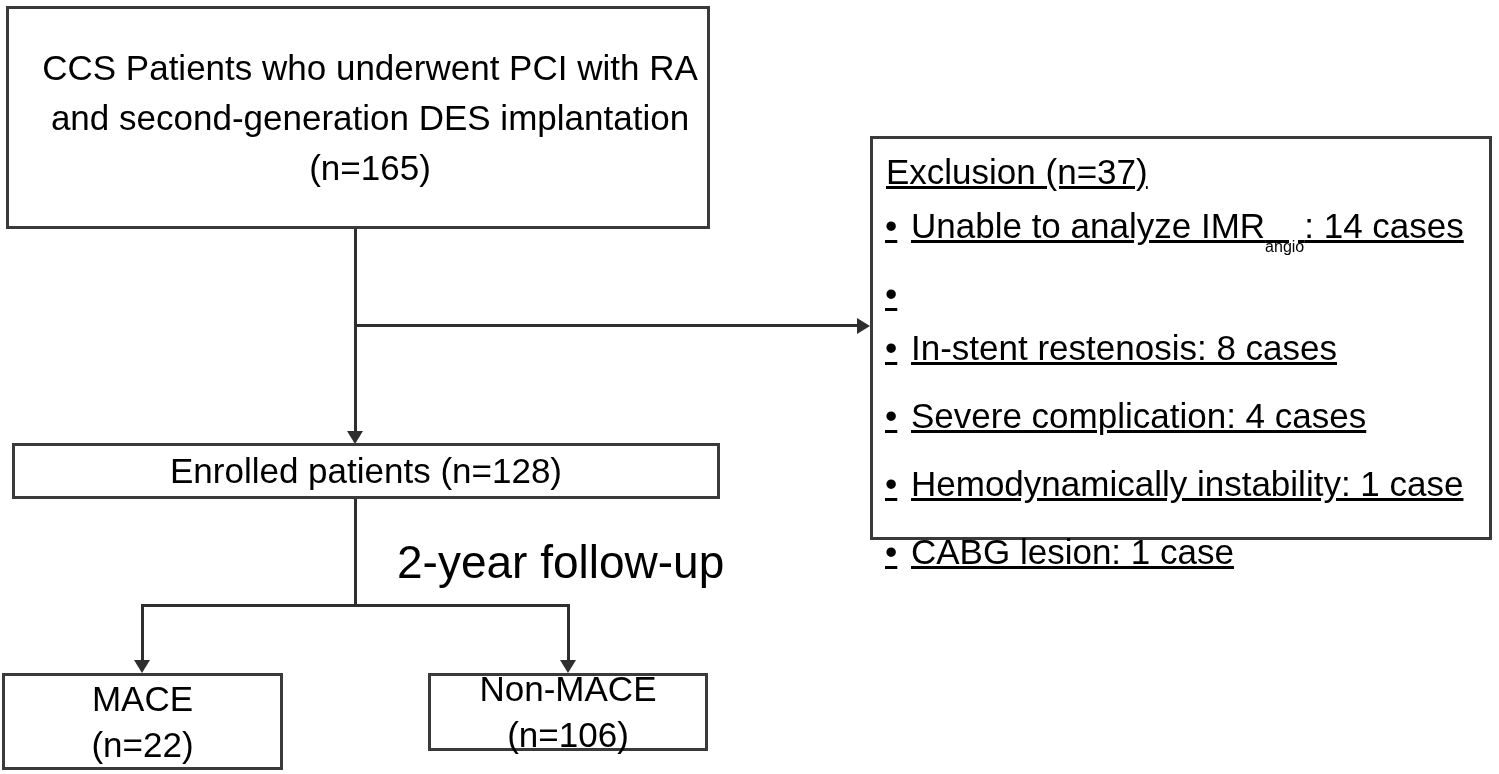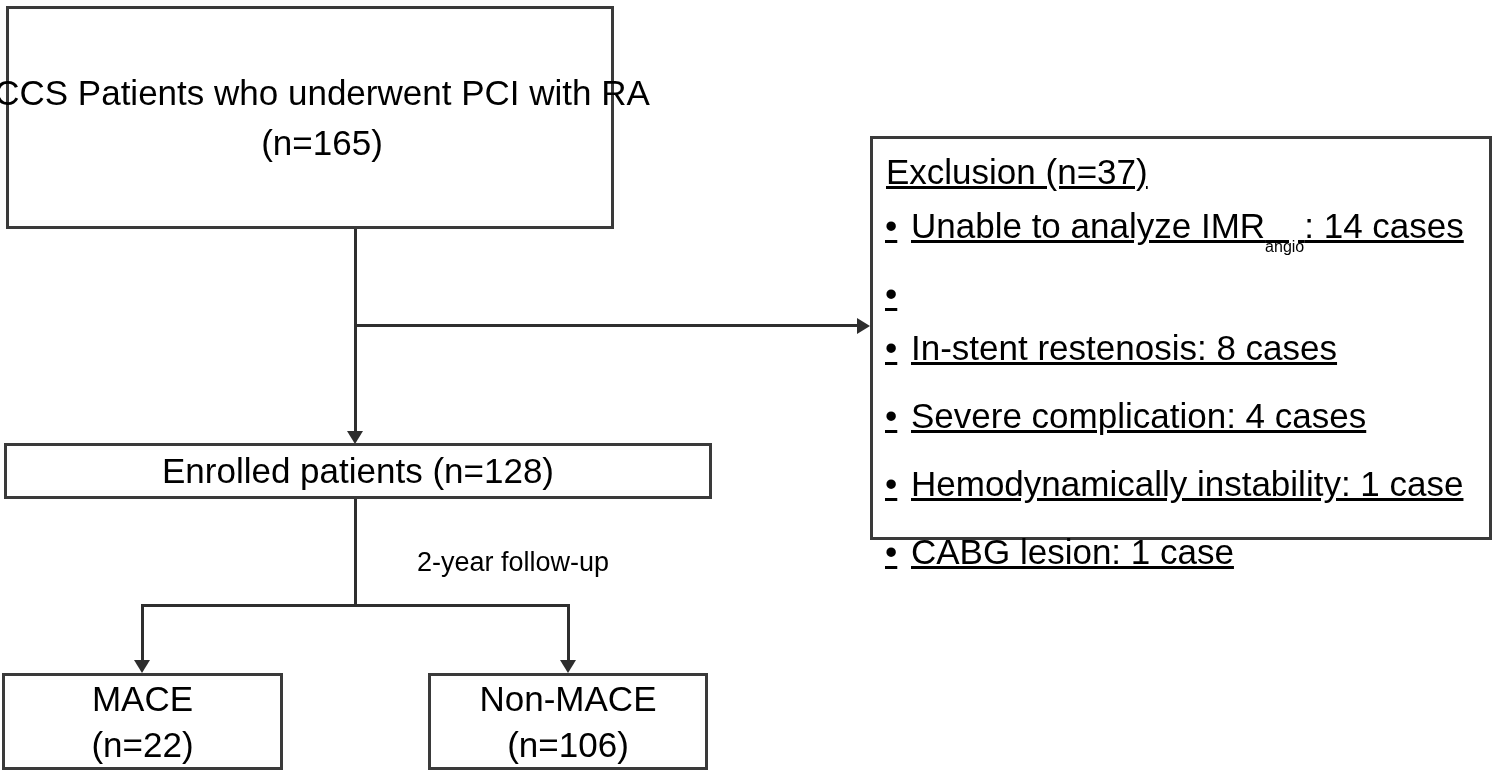--- a/index.html
+++ b/index.html
@@ -36,21 +36,21 @@
   .box-line{
     font-size:35px;
     line-height:50px;
     white-space:nowrap;
   }
   .small-line{
     font-size:35px;
     line-height:46px;
     white-space:nowrap;
   }
-  #top-box{left:6px;top:6px;width:608px;height:223px;padding-left:24px;}
+  #top-box{left:6px;top:6px;width:704px;height:223px;padding-left:24px;}
   #exclusion-box{
     left:870px;top:136px;width:622px;height:404px;
     padding:6px 8px 0 12px;
   }
   .excl-line{
     font-size:35px;
     line-height:54px;
     white-space:nowrap;
     display:flex;
     align-items:baseline;
@@ -62,27 +62,27 @@
     width:26px;
     flex:0 0 26px;
     font-size:35px;
   }
   .sub{
     font-size:16px;
     vertical-align:-7px;
     position:relative;
     top:7px;
   }
-  #enrolled-box{left:4px;top:443px;width:708px;height:56px;}
+  #enrolled-box{left:12px;top:443px;width:708px;height:56px;}
   #mace-box{left:2px;top:673px;width:281px;height:97px;}
-  #nonmace-box{left:428px;top:673px;width:280px;height:97px;}
+  #nonmace-box{left:428px;top:673px;width:280px;height:78px;}
   #followup-label{
     position:absolute;
-    left:417px;top:542px;
-    font-size:27px;
+    left:397px;top:542px;
+    font-size:46px;
     line-height:40px;
     white-space:nowrap;
   }
   .line{
     position:absolute;
     background:var(--connector);
   }
   .arrow-down{
     position:absolute;
     width:0;height:0;
@@ -98,20 +98,21 @@
     border-left:13px solid var(--connector);
   }
 </style>
 </head>
 <body>
 
 <div class="canvas">
 
   <div class="box center-box" id="top-box">
     <span class="box-line">CCS Patients who underwent PCI with RA</span>
+    <span class="box-line">and second-generation DES implantation</span>
     <span class="box-line">(n=165)</span>
   </div>
 
   <div class="line" style="left:354px;top:229px;width:3px;height:202px;"></div>
   <div class="arrow-down" style="left:347px;top:431px;"></div>
 
   <div class="line" style="left:354px;top:324px;width:503px;height:3px;"></div>
   <div class="arrow-right" style="left:857px;top:318px;"></div>
 
   <div class="box" id="exclusion-box">

